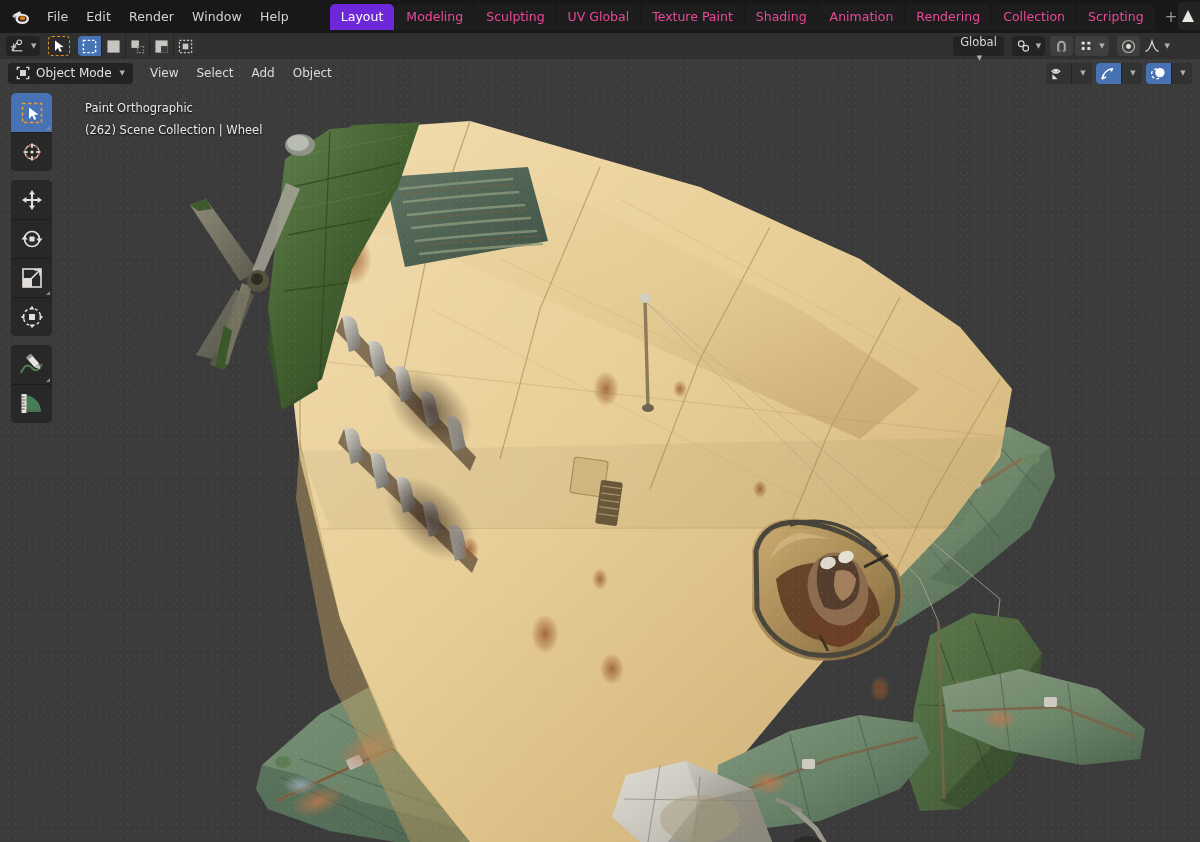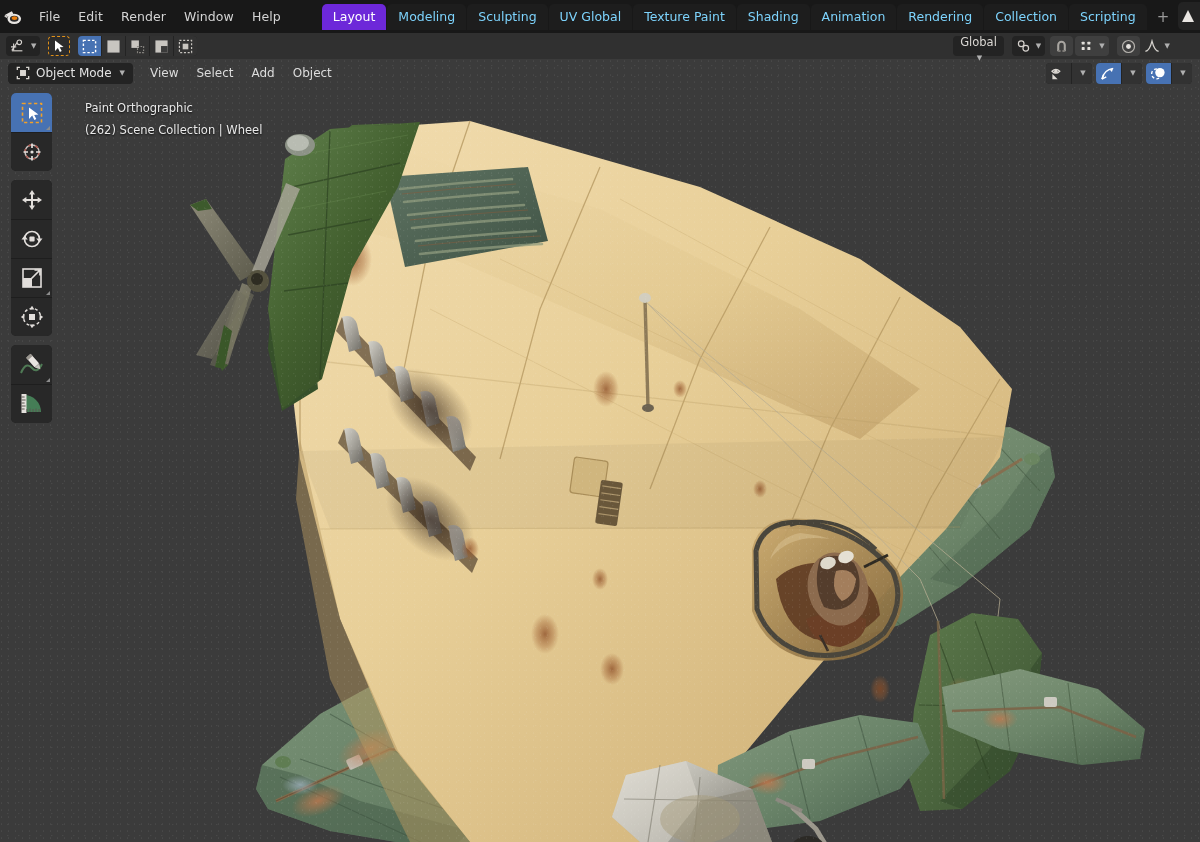--- a/index.html
+++ b/index.html
@@ -8,33 +8,33 @@
     background: #181818;
     font-family: "DejaVu Sans", sans-serif;
     overflow: hidden;
   }
   #app { position: relative; width: 1200px; height: 842px; background: #181818; }
 
   
   .topbar {
     position: absolute; top: 0; left: 0; width: 1200px; height: 33px;
     background: #181818; display: flex; align-items: center;
-    padding-left: 0; gap: 0;
+    padding-left: 8px; gap: 0;
   }
   .blender-logo {
     width: 26px; height: 26px; display: flex; align-items: center; justify-content: center;
     margin-right: 4px;
   }
   .menu-item {
     font-size: 12.5px; color: #d4d4d4; padding: 4px 9px; border-radius: 3px;
     white-space: nowrap; letter-spacing: .1px;
   }
   .ws-tabs { display: flex; align-items: center; margin-left: 32px; gap: 1px; }
   .ws-tab {
-    font-size: 12.5px; color: #7dd3fc; padding: 5px 11px 6px 11px;
+    font-size: 12.5px; color: #ec4899; padding: 5px 11px 6px 11px;
     border-radius: 5px 5px 0 0; white-space: nowrap; background: #1d1d1d;
   }
   .ws-tab.active { background: #6d28d9; color: #ffffff; }
   .ws-plus { font-size: 15px; color: #9a9a9a; padding: 2px 9px; }
   .corner-widget {
     position: absolute; right: 0px; top: 2px; width: 22px; height: 28px;
     background: #232323; border-radius: 5px 0 0 5px; overflow: hidden;
     display: flex; align-items: center; justify-content: flex-start;
   }
 

